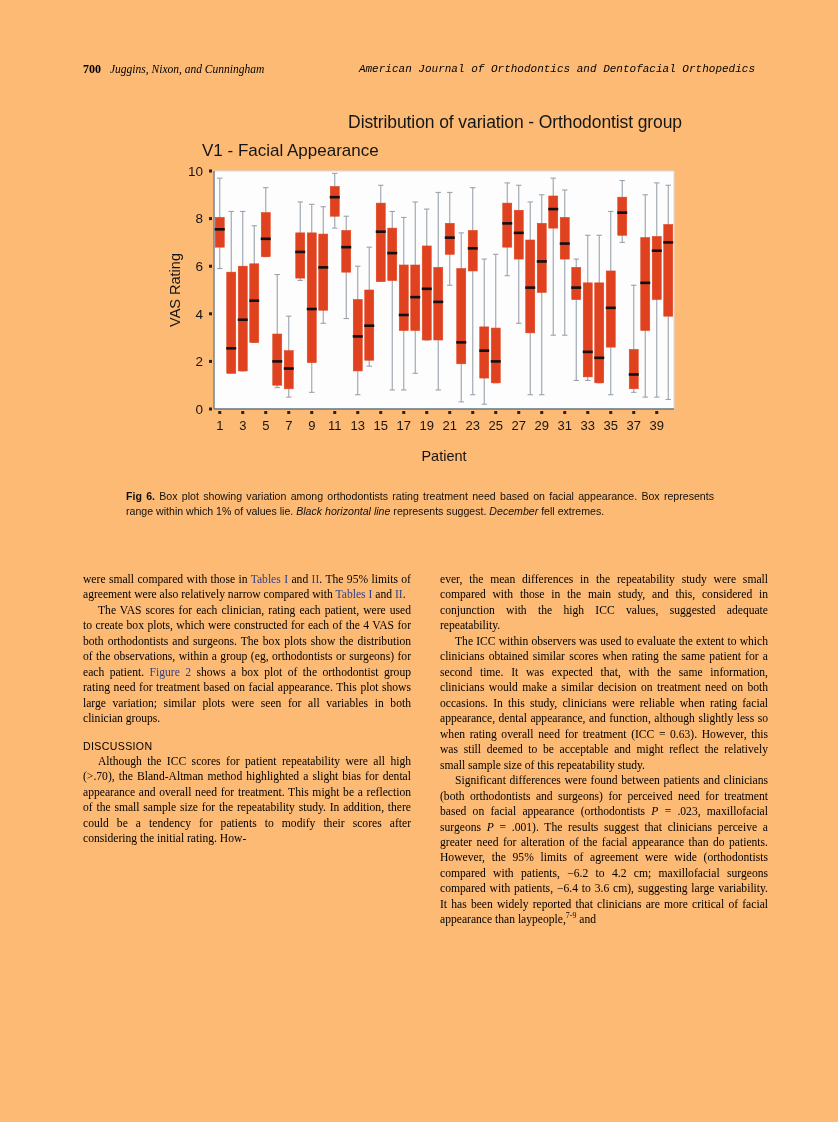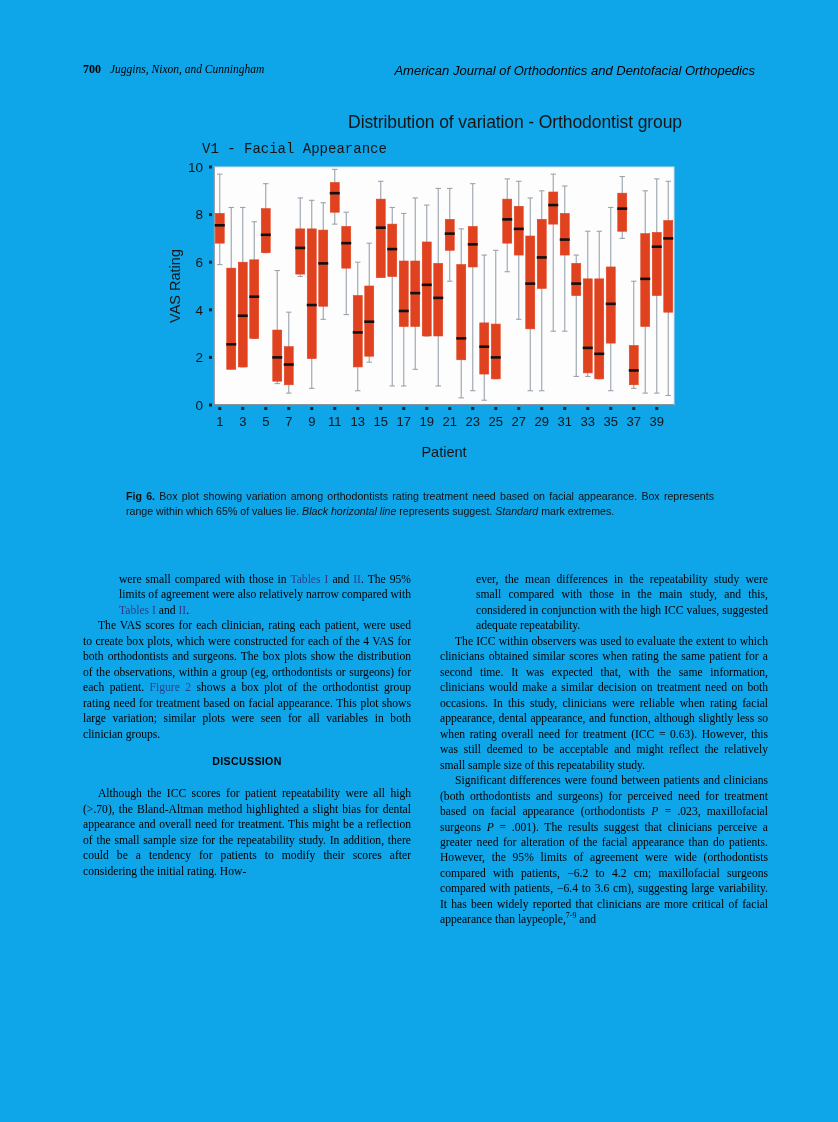--- a/index.html
+++ b/index.html
@@ -13,21 +13,21 @@
     font-family: "Liberation Serif", serif;
     color: #000;
     position: relative;
     overflow: hidden;
   }
   .page {
     position: absolute;
     left: 0; top: 0;
     width: 838px;
     height: 1122px;
-    background: #0ea5e9;
+    background: #fdba74;
   }
 
   
   .runhead {
     position: absolute;
     left: 83px;
     top: 62px;
     width: 672px;
     display: flex;
     justify-content: space-between;
@@ -40,22 +40,22 @@
     white-space: nowrap;
   }
   .runhead-left .pagenum {
     font-weight: bold;
     font-style: normal;
     margin-right: 9px;
     font-size: 12px;
   }
   .runhead-right {
     text-align: left;
-    font-family: Liberation Sans, sans-serif;
-    font-size: 13px;
+    font-family: Liberation Mono, monospace;
+    font-size: 11px;
     font-style: italic;
     line-height: 1.35;
   }
 
   
   .figure-wrap {
     position: absolute;
     left: 166px;
     top: 112px;
     width: 516px;
@@ -64,22 +64,22 @@
   .fig-title {
     font-family: "Liberation Sans", sans-serif;
     font-size: 17.5px;
     color: #151515;
     text-align: right;
     letter-spacing: -0.1px;
     margin: 0 0 4px 0;
     padding-left: 6px;
   }
   .fig-subtitle {
-    font-family: Liberation Mono, monospace;
-    font-size: 14px;
+    font-family: Liberation Sans, sans-serif;
+    font-size: 17px;
     color: #151515;
     margin: 8px 0 2px 36px;
   }
   .plot-area {
     position: relative;
     width: 516px;
     height: 300px;
   }
   .plot-svg { display: block; }
 
@@ -108,29 +108,29 @@
     line-height: 1.335;
     text-align: justify;
     color: #000;
   }
   .col.left  { left: 83px; }
   .col.right { left: 440px; }
   .col p {
     margin: 0;
     text-indent: 15px;
   }
-  .col p.noindent { text-indent: 0; margin-left: 36px; }
+  .col p.noindent { text-indent: 0; }
   .col h3 {
     font-family: "Liberation Sans", sans-serif;
     font-size: 10.6px;
-    font-weight: bold;
+    font-weight: normal;
     letter-spacing: 0.35px;
-    margin: 12px 0 18px 0;
+    margin: 12px 0 1px 0;
     text-indent: 0;
-    text-align: center;
+    text-align: left;
   }
   .xref { color: #2b3f8c; }
   sup { font-size: 0.68em; vertical-align: super; line-height: 0; }
   i { font-style: italic; }
 </style>
 </head>
 <body>
 
 <div class="page">
 
@@ -403,21 +403,21 @@
           <line x1="502.25" y1="22.279999999999973" x2="502.25" y2="236.48" stroke="#9aa3ad" stroke-width="1.1"></line>
           <line x1="499.559" y1="22.279999999999973" x2="504.941" y2="22.279999999999973" stroke="#9aa3ad" stroke-width="1.1"></line>
           <line x1="499.559" y1="236.48" x2="504.941" y2="236.48" stroke="#9aa3ad" stroke-width="1.1"></line>
           <rect x="497.765" y="61.54999999999998" width="8.97" height="91.63000000000002" fill="#e0421f" stroke="#e0421f" stroke-width="0.6"></rect>
           <line x1="497.265" y1="79.4" x2="507.235" y2="79.4" stroke="#101010" stroke-width="2.6"></line>
         </svg>
     </div>
   </div>
 
   <div class="caption">
-    <b>Fig 6.</b><span> Box plot showing variation among orthodontists rating treatment need based on facial appearance. Box represents range within which 65% of values lie. </span><i>Black horizontal line</i><span> represents suggest. </span><i>Standard</i><span> mark extremes.</span>
+    <b>Fig 6.</b><span> Box plot showing variation among orthodontists rating treatment need based on facial appearance. Box represents range within which 1% of values lie. </span><i>Black horizontal line</i><span> represents suggest. </span><i>December</i><span> fell extremes.</span>
   </div>
 
   <div class="col left" id="col-left">
       <p class="noindent"><span>were small compared with those in </span><span class="xref">Tables I</span><span> and </span><span class="xref">II</span><span>. The 95% limits of agreement were also relatively narrow compared with </span><span class="xref">Tables I</span><span> and </span><span class="xref">II</span><span>.</span></p>
       <p><span>The VAS scores for each clinician, rating each patient, were used to create box plots, which were constructed for each of the 4 VAS for both orthodontists and surgeons. The box plots show the distribution of the observations, within a group (eg, orthodontists or surgeons) for each patient. </span><span class="xref">Figure 2</span><span> shows a box plot of the orthodontist group rating need for treatment based on facial appearance. This plot shows large variation; similar plots were seen for all variables in both clinician groups.</span></p>
       <h3>DISCUSSION</h3>
       <p><span>Although the ICC scores for patient repeatability were all high (&gt;.70), the Bland-Altman method highlighted a slight bias for dental appearance and overall need for treatment. This might be a reflection of the small sample size for the repeatability study. In addition, there could be a tendency for patients to modify their scores after considering the initial rating. How-</span></p>
     </div>
   <div class="col right" id="col-right">
       <p class="noindent"><span>ever, the mean differences in the repeatability study were small compared with those in the main study, and this, considered in conjunction with the high ICC values, suggested adequate repeatability.</span></p>

